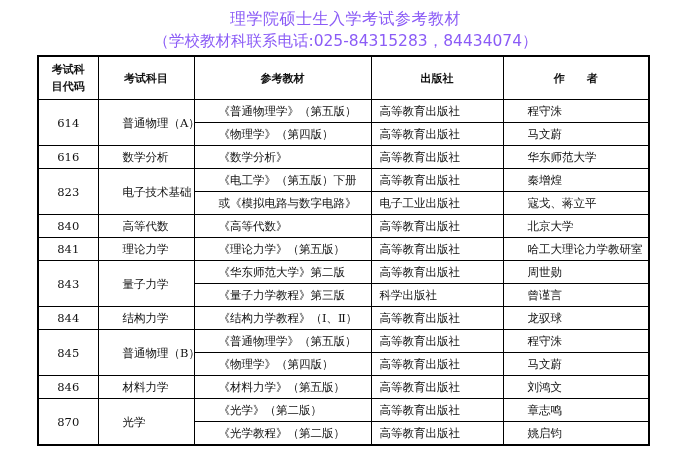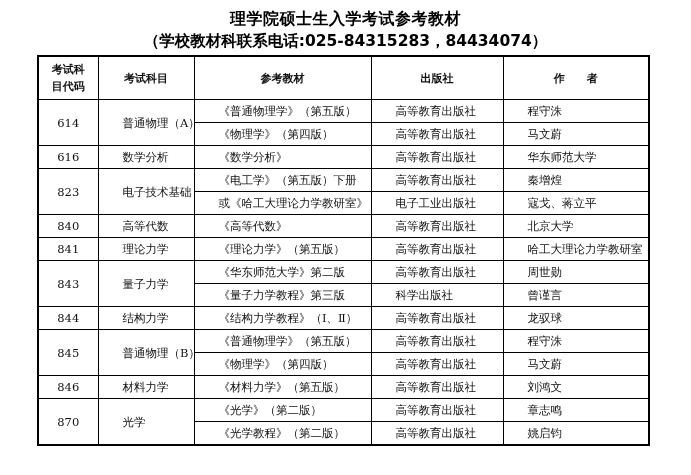--- a/index.html
+++ b/index.html
@@ -1,28 +1,28 @@
 <!DOCTYPE html>
 <html><head>
 <meta charset="utf-8">
 <style>
   html, body { margin: 0; padding: 0; background: #ffffff; }
   body { width: 691px; height: 475px; position: relative; overflow: hidden; font-family: "DejaVu Serif", "Liberation Serif", serif; color: #111; }
-  .title { position: absolute; left: 0; width: 691px; text-align: center; font-family: "DejaVu Sans", "Liberation Sans", sans-serif; font-weight: bold; color: #000000; }
+  .title { position: absolute; left: 0; width: 691px; text-align: center; font-family: "DejaVu Sans", "Liberation Sans", sans-serif; font-weight: normal; color: #8b5cf6; }
   .title.t1 { top: 9px; font-size: 16px; letter-spacing: 0.5px; }
   .title.t2 { top: 31px; font-size: 15.5px; }
   table { position: absolute; left: 37px; top: 55px; border-collapse: collapse; table-layout: fixed; width: 611px; }
   td, th { border: 1px solid #000; padding: 0; font-size: 11.5px; line-height: 22px; height: 22px; white-space: nowrap; overflow: hidden; }
   th { font-family: "DejaVu Sans", "Liberation Sans", sans-serif; font-weight: bold; font-size: 11px; height: 42px; line-height: 17px; text-align: center; }
   table { border: 2.5px solid #000; }
   tr.head th { border-bottom: 1.5px solid #000; }
   td.code { text-align: center; }
   td.subj { padding-left: 24px; }
   td.book { padding-left: 24px; margin-top: 12px; }
-  td.pub { padding-left: 24px; }
+  td.pub { padding-left: 8px; }
   td.auth { padding-left: 24px; }
   col.c1 { width: 60px; } col.c2 { width: 96px; } col.c3 { width: 177px; } col.c4 { width: 132px; } col.c5 { width: 146px; }
 </style>
 </head>
 <body>
 
 <div class="title t1">理学院硕士生入学考试参考教材</div>
 <div class="title t2">（学校教材科联系电话:025-84315283，84434074）</div>
 
 <table>
@@ -66,21 +66,21 @@
     </tr>
 
     <tr>
       <td class="code" rowspan="2">823</td>
       <td class="subj" rowspan="2">电子技术基础</td>
       <td class="book">《电工学》（第五版）下册</td>
       <td class="pub">高等教育出版社</td>
       <td class="auth">秦增煌</td>
     </tr>
     <tr>
-      <td class="book">或《哈工大理论力学教研室》</td>
+      <td class="book">或《模拟电路与数字电路》</td>
       <td class="pub">电子工业出版社</td>
       <td class="auth">寇戈、蒋立平</td>
     </tr>
 
     <tr>
       <td class="code">840</td>
       <td class="subj">高等代数</td>
       <td class="book">《高等代数》</td>
       <td class="pub">高等教育出版社</td>
       <td class="auth">北京大学</td>

